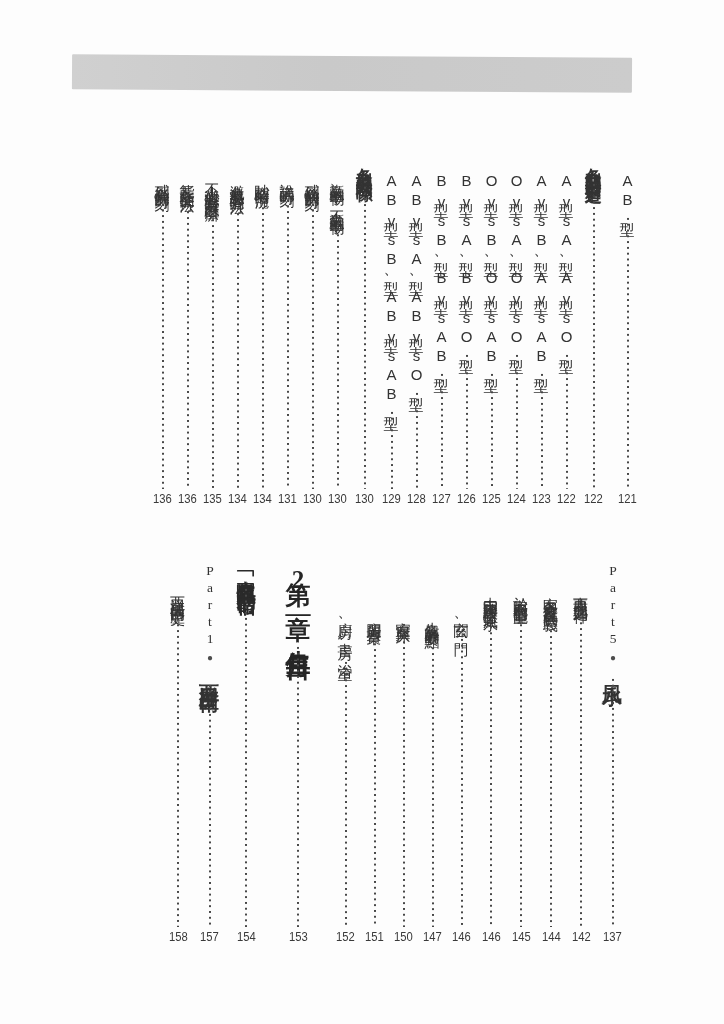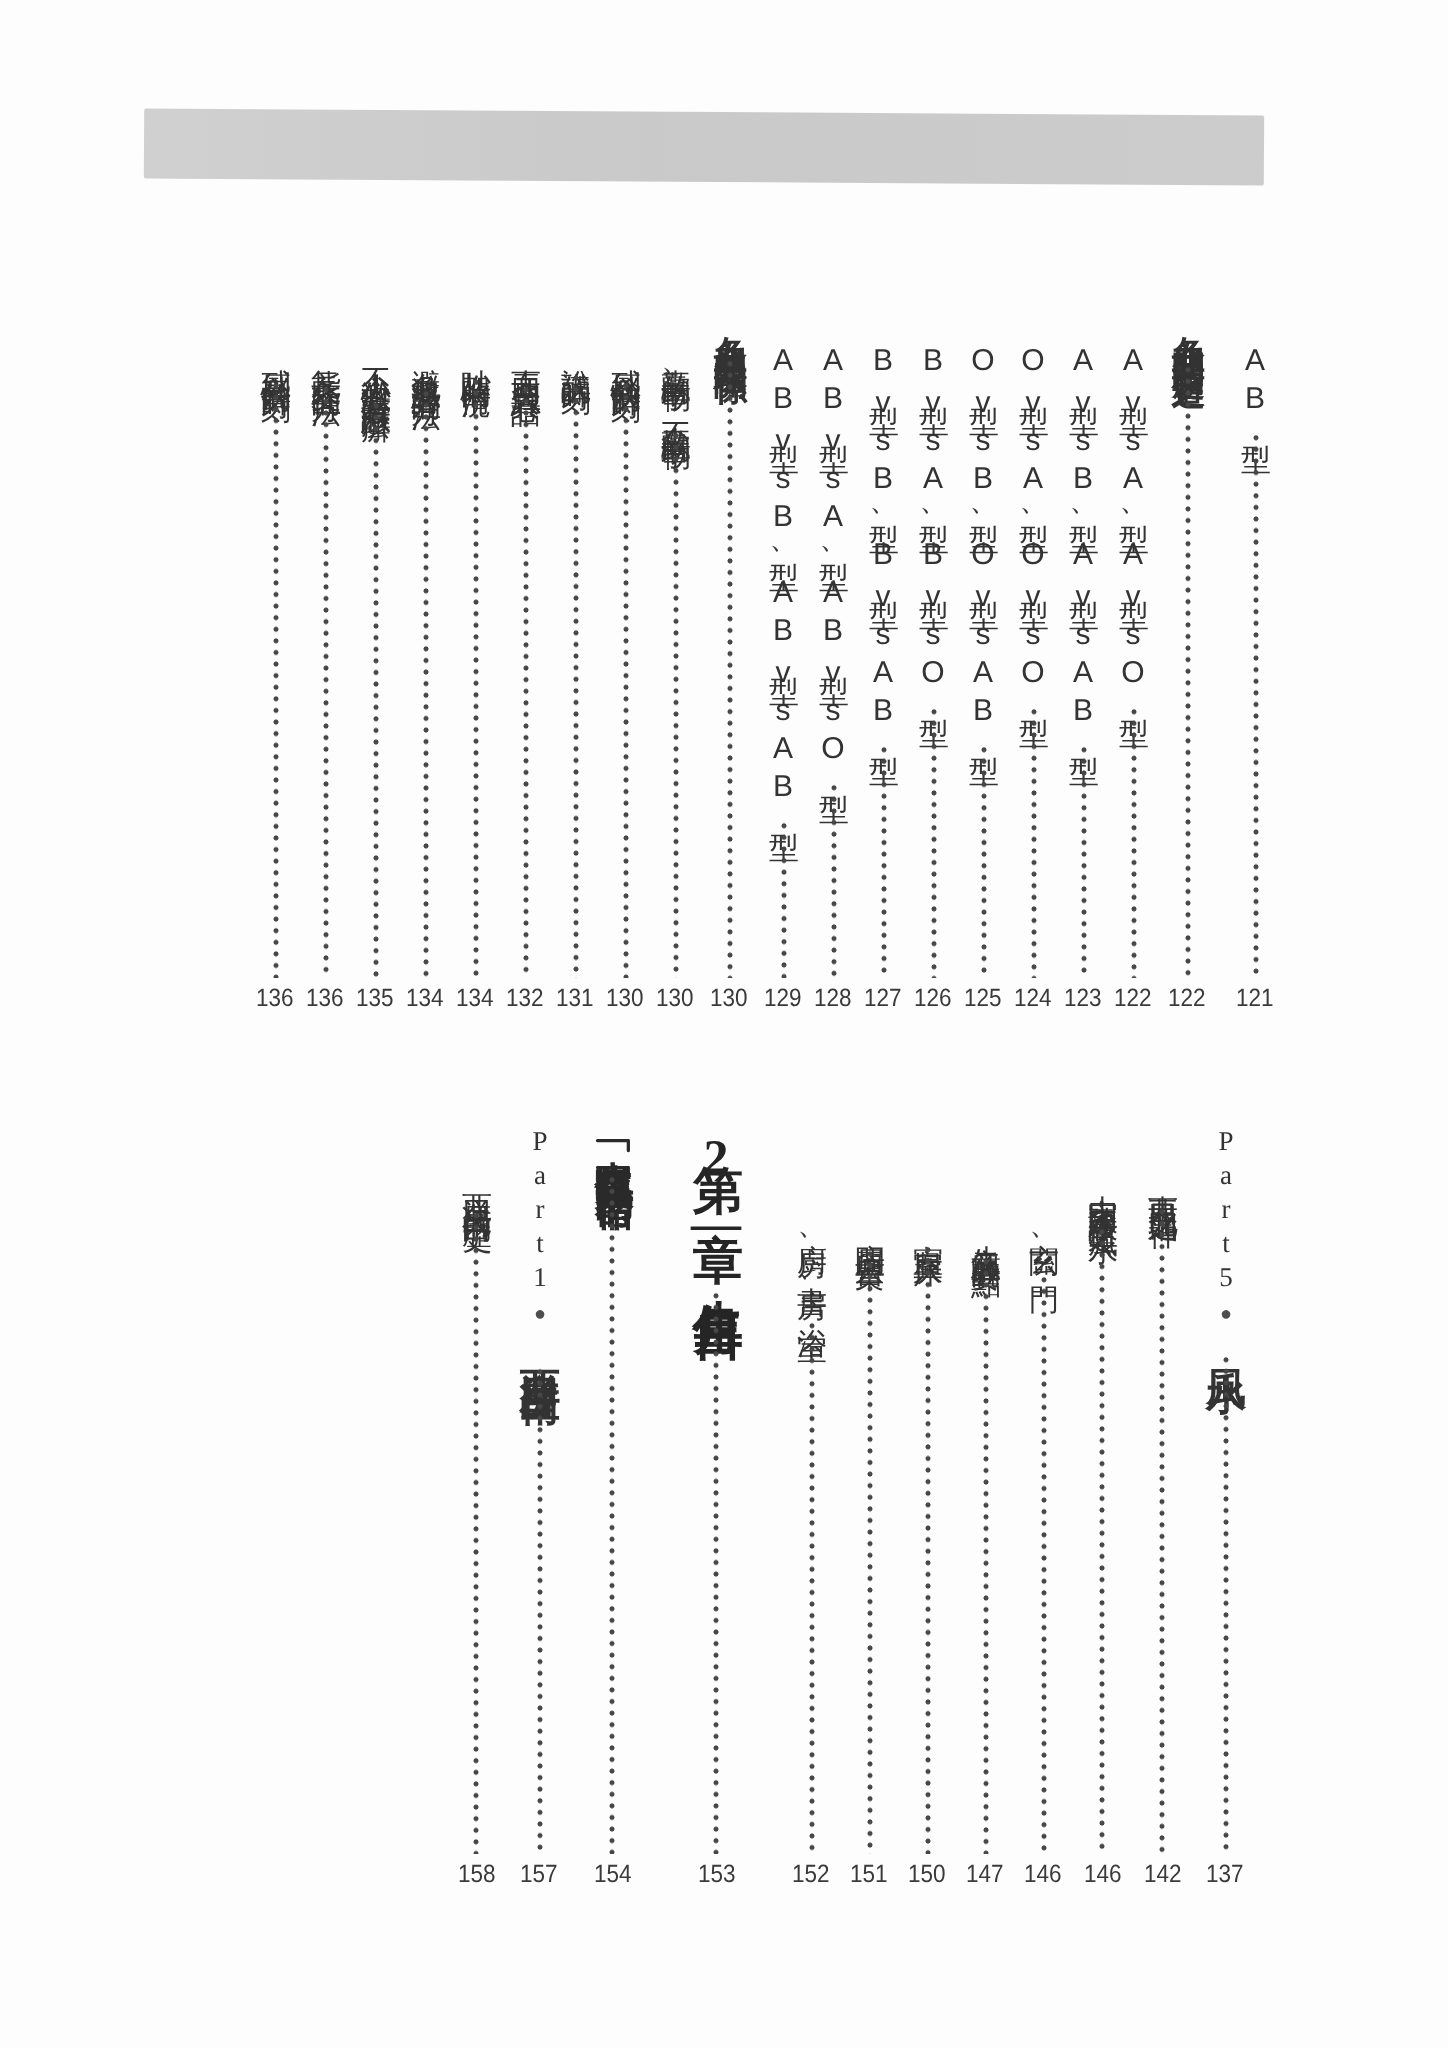--- a/index.html
+++ b/index.html
@@ -161,25 +161,20 @@
     <div class="leader"></div>
     <div class="pagenum">130</div>
   </div>
 
   <div class="entry t-regular">
     <div class="title">說謊的時刻</div>
     <div class="leader"></div>
     <div class="pagenum">131</div>
   </div>
 
-  <div class="entry t-regular">
-    <div class="title">表面功夫與真心話</div>
-    <div class="leader"></div>
-    <div class="pagenum">132</div>
-  </div>
 
 
   <div class="entry t-regular">
     <div class="title">吵架時的情況</div>
     <div class="leader"></div>
     <div class="pagenum">134</div>
   </div>
 
   <div class="entry t-regular">
     <div class="title">避免激怒對方的方法</div>
@@ -213,21 +208,31 @@
     <div class="pagenum">137</div>
   </div>
 
 
   <div class="entry t-regular">
     <div class="title">東西南北之四神</div>
     <div class="leader"></div>
     <div class="pagenum">142</div>
   </div>
 
-
+  <div class="entry t-regular">
+    <div class="title">家中各方位所代表的意義</div>
+    <div class="leader"></div>
+    <div class="pagenum">144</div>
+  </div>
+
+  <div class="entry t-regular">
+    <div class="title">於家中所宿的能量</div>
+    <div class="leader"></div>
+    <div class="pagenum">145</div>
+  </div>
 
   <div class="entry t-regular">
     <div class="title">由室內陳設所生之「風水」</div>
     <div class="leader"></div>
     <div class="pagenum">146</div>
   </div>
 
   <div class="entry t-subitem">
     <div class="title">玄關、門</div>
     <div class="leader"></div>

